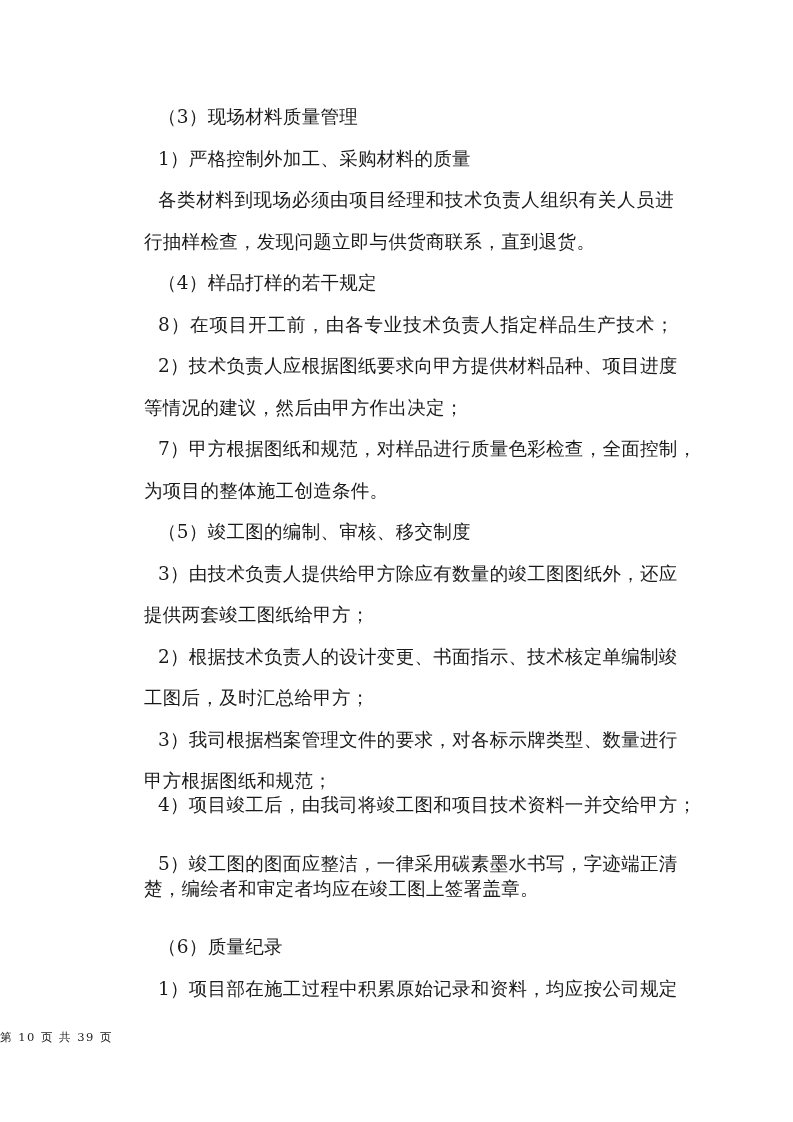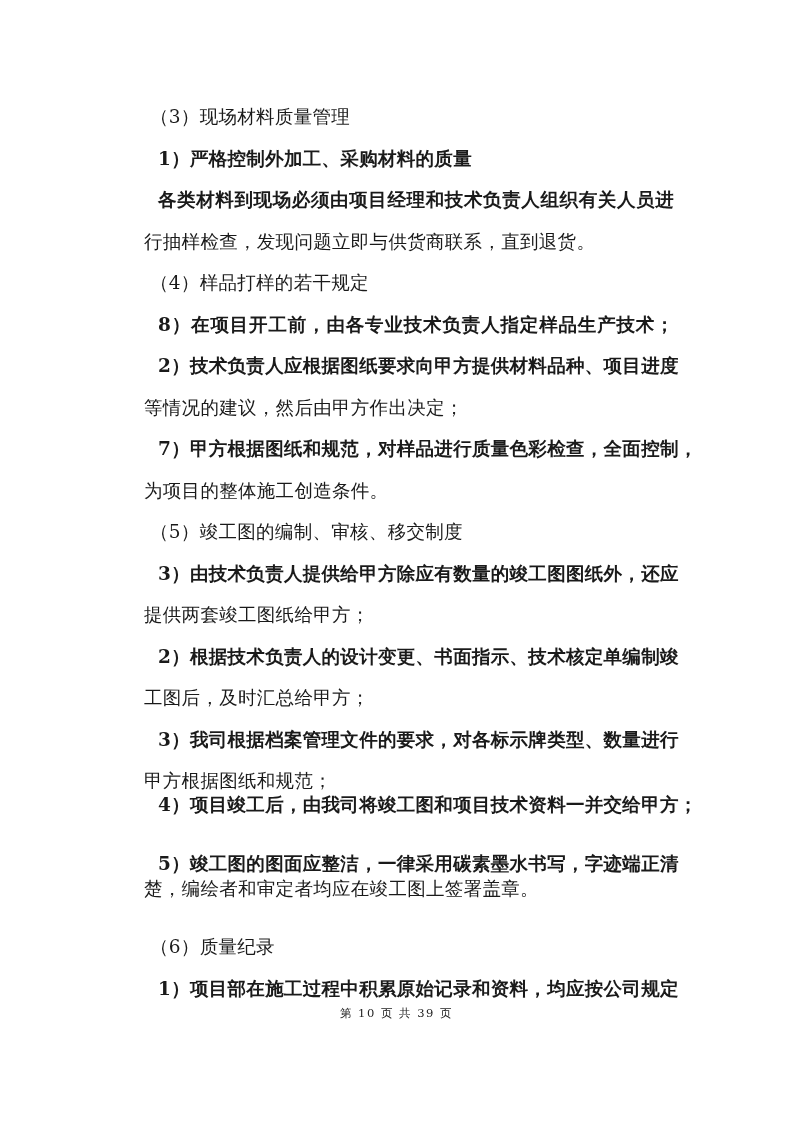--- a/index.html
+++ b/index.html
@@ -29,34 +29,33 @@
   }
   .line {
     position: absolute;
     left: 0;
     height: 42px;
     line-height: 42px;
     font-size: 18.5px;
     white-space: nowrap;
     letter-spacing: 0.3px;
   }
-  .heading { left: 30px; }
-  .indent { left: 38px; font-weight: bold; }
+  .heading { left: 38px; }
+  .indent { left: 38px; }
   .flush { left: 0; margin-left: 24px; }
   .justify {
     width: 516px;
     text-align: justify;
     text-align-last: justify;
   }
   .footer {
     position: absolute;
-    top: 1006px;
+    top: 1030px;
     left: 0;
     width: 793px;
-    text-align: center;
     font-size: 11.5px;
     color: #222;
     letter-spacing: 1.5px;
   }
 </style>
 </head>
 <body>
 
 <div class="page">
   <div class="content">

